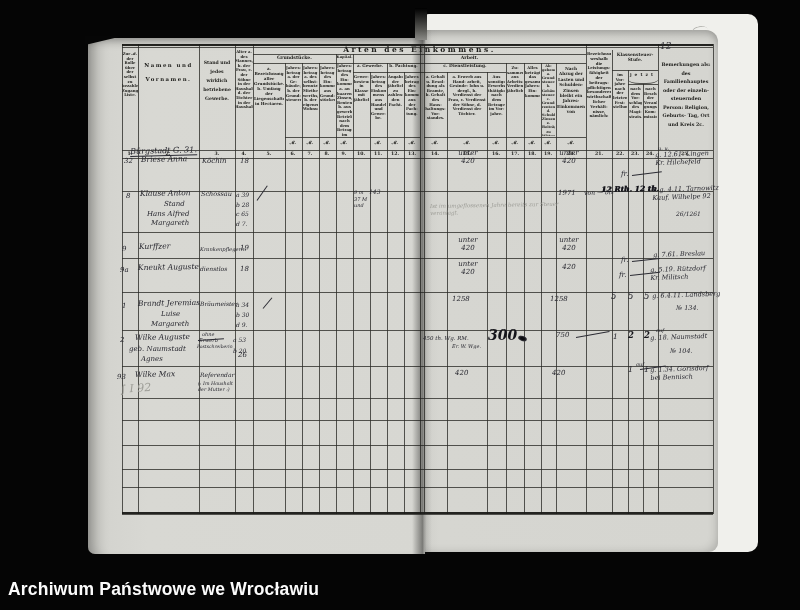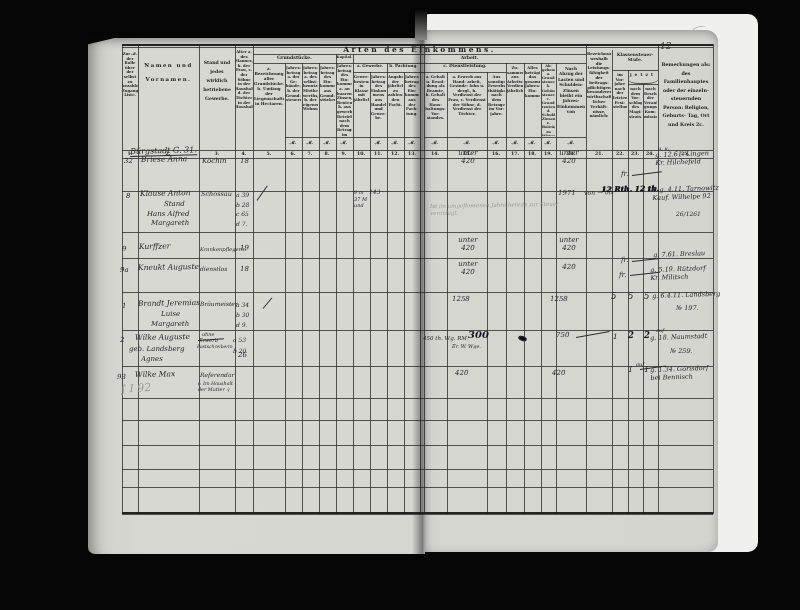--- a/index.html
+++ b/index.html
@@ -259,44 +259,44 @@
     <span class="hw" style="left:236px;top:300px;font-size:6px;line-height:10px">a 34
 b 30
 d 9.</span>
     <div class="stroke" style="left:263px;top:308px;width:14px;transform:rotate(-50deg)"></div>
     <span class="hw" style="left:452px;top:295px">1258</span>
     <span class="hw" style="left:550px;top:295px">1258</span>
     <span class="hw" style="left:611px;top:292px;font-size:8.5px">5</span>
     <span class="hw" style="left:628px;top:292px;font-size:8.5px">5</span>
     <span class="hw" style="left:644px;top:292px;font-size:8.5px">5</span>
     <span class="hw r2" style="left:652px;top:292px;font-size:6.5px">g. 6.4.11. Landsberg</span>
-    <span class="hw" style="left:676px;top:304px;font-size:6.5px">№ 197.</span>
+    <span class="hw" style="left:676px;top:304px;font-size:6.5px">№ 134.</span>
 
     <span class="hw" style="left:120px;top:336px">2</span>
     <span class="hw r1" style="left:135px;top:334px;font-size:7.5px">Wilke Auguste</span>
-    <span class="hw" style="left:129px;top:345px">geb. Landsberg</span>
+    <span class="hw" style="left:129px;top:345px">geb. Naumstadt</span>
     <span class="hw" style="left:141px;top:355px">Agnes</span>
     <span class="hw" style="left:202px;top:330px;font-size:5px">ohne</span>
     <span class="hw" style="left:199px;top:336px;font-size:5px">Erwerb</span>
     <div class="stroke" style="left:198px;top:340px;width:26px;transform:rotate(-4deg)"></div>
     <span class="hw" style="left:197px;top:343px;font-size:4.5px">Postschreiberin</span>
     <span class="hw" style="left:233px;top:334px;font-size:6px;line-height:11px">a 53
 b 20</span>
     <span class="hw" style="left:423px;top:334px;font-size:5.5px">450 th. Wg. RM.</span>
-    <span class="hw bld" style="left:468px;top:331px;font-size:10px">300</span>
+    <span class="hw bld" style="left:488px;top:331px;font-size:14px">300</span>
     <span class="hw" style="left:452px;top:342px;font-size:5px">Er. W. Wge.</span>
     <div class="blot" style="left:518px;top:336px"></div>
     <span class="hw" style="left:556px;top:331px">750</span>
     <div class="stroke" style="left:576px;top:337px;width:34px;transform:rotate(-10deg)"></div>
     <span class="hw" style="left:613px;top:333px;font-size:7.5px">1</span>
     <span class="hw bld" style="left:628px;top:331px;font-size:8.5px">2</span>
     <span class="hw bld" style="left:644px;top:331px;font-size:8.5px">2</span>
     <span class="hw" style="left:656px;top:326px;font-size:5px">auf</span>
     <span class="hw r2" style="left:650px;top:334px;font-size:6.5px">g. 18. Naumstadt</span>
-    <span class="hw" style="left:670px;top:347px;font-size:6.5px">№ 259.</span>
+    <span class="hw" style="left:670px;top:347px;font-size:6.5px">№ 104.</span>
 
     <span class="hw" style="left:117px;top:373px">93</span>
     <span class="hw r1" style="left:135px;top:371px;font-size:7.5px">Wilke Max</span>
     <span class="hw" style="left:200px;top:371px;font-size:6px">Referendar</span>
     <span class="hw" style="left:198px;top:381px;font-size:4.8px;line-height:6px">(: Im Haushalt
 der Mutter :)</span>
     <span class="hw" style="left:238px;top:351px">26</span>
     <span class="hw" style="left:455px;top:369px">420</span>
     <span class="hw" style="left:552px;top:369px">420</span>
     <span class="hw" style="left:628px;top:366px;font-size:8px">1</span>
@@ -307,13 +307,14 @@
 bei Bennisch</span>
 
     <span class="hw p" style="left:120px;top:386px;font-size:11px;transform:rotate(-4deg)">∫ I 92</span>
     <span class="hw" style="left:660px;top:42px;font-size:9px;transform:rotate(-3deg)">12</span>
     <div class="squig" style="left:692px;top:26px"></div>
   </div>
 
   <div id="fold"></div>
   <div id="foldtop"></div>
 
+  <div id="caption">Archiwum Państwowe we Wrocławiu</div>
 </div>
 
 </body></html>

